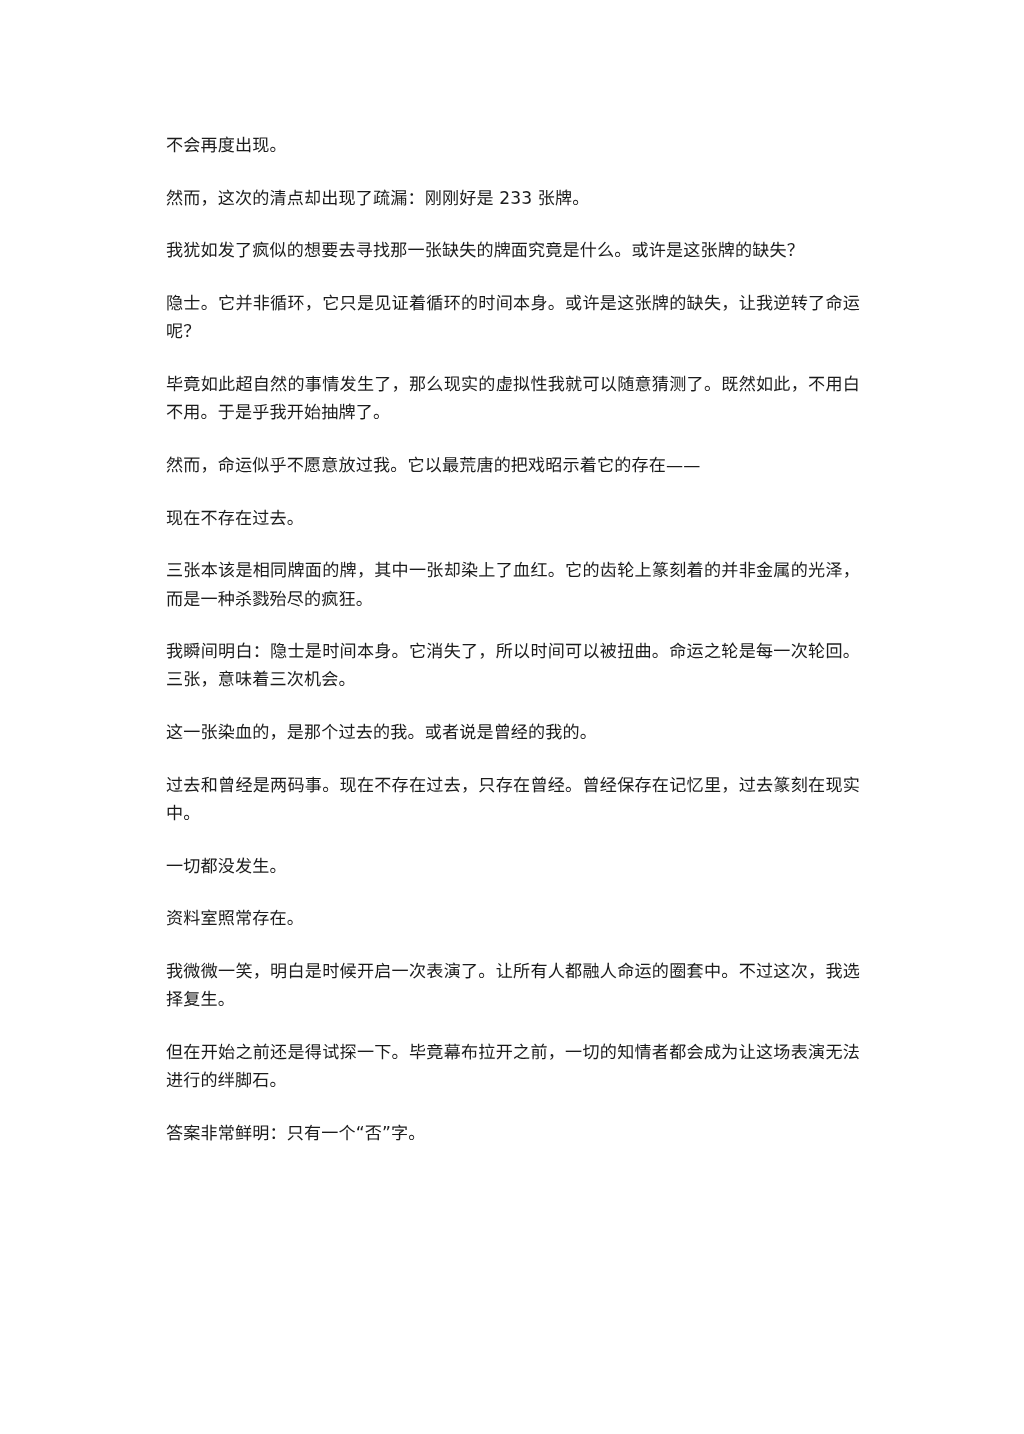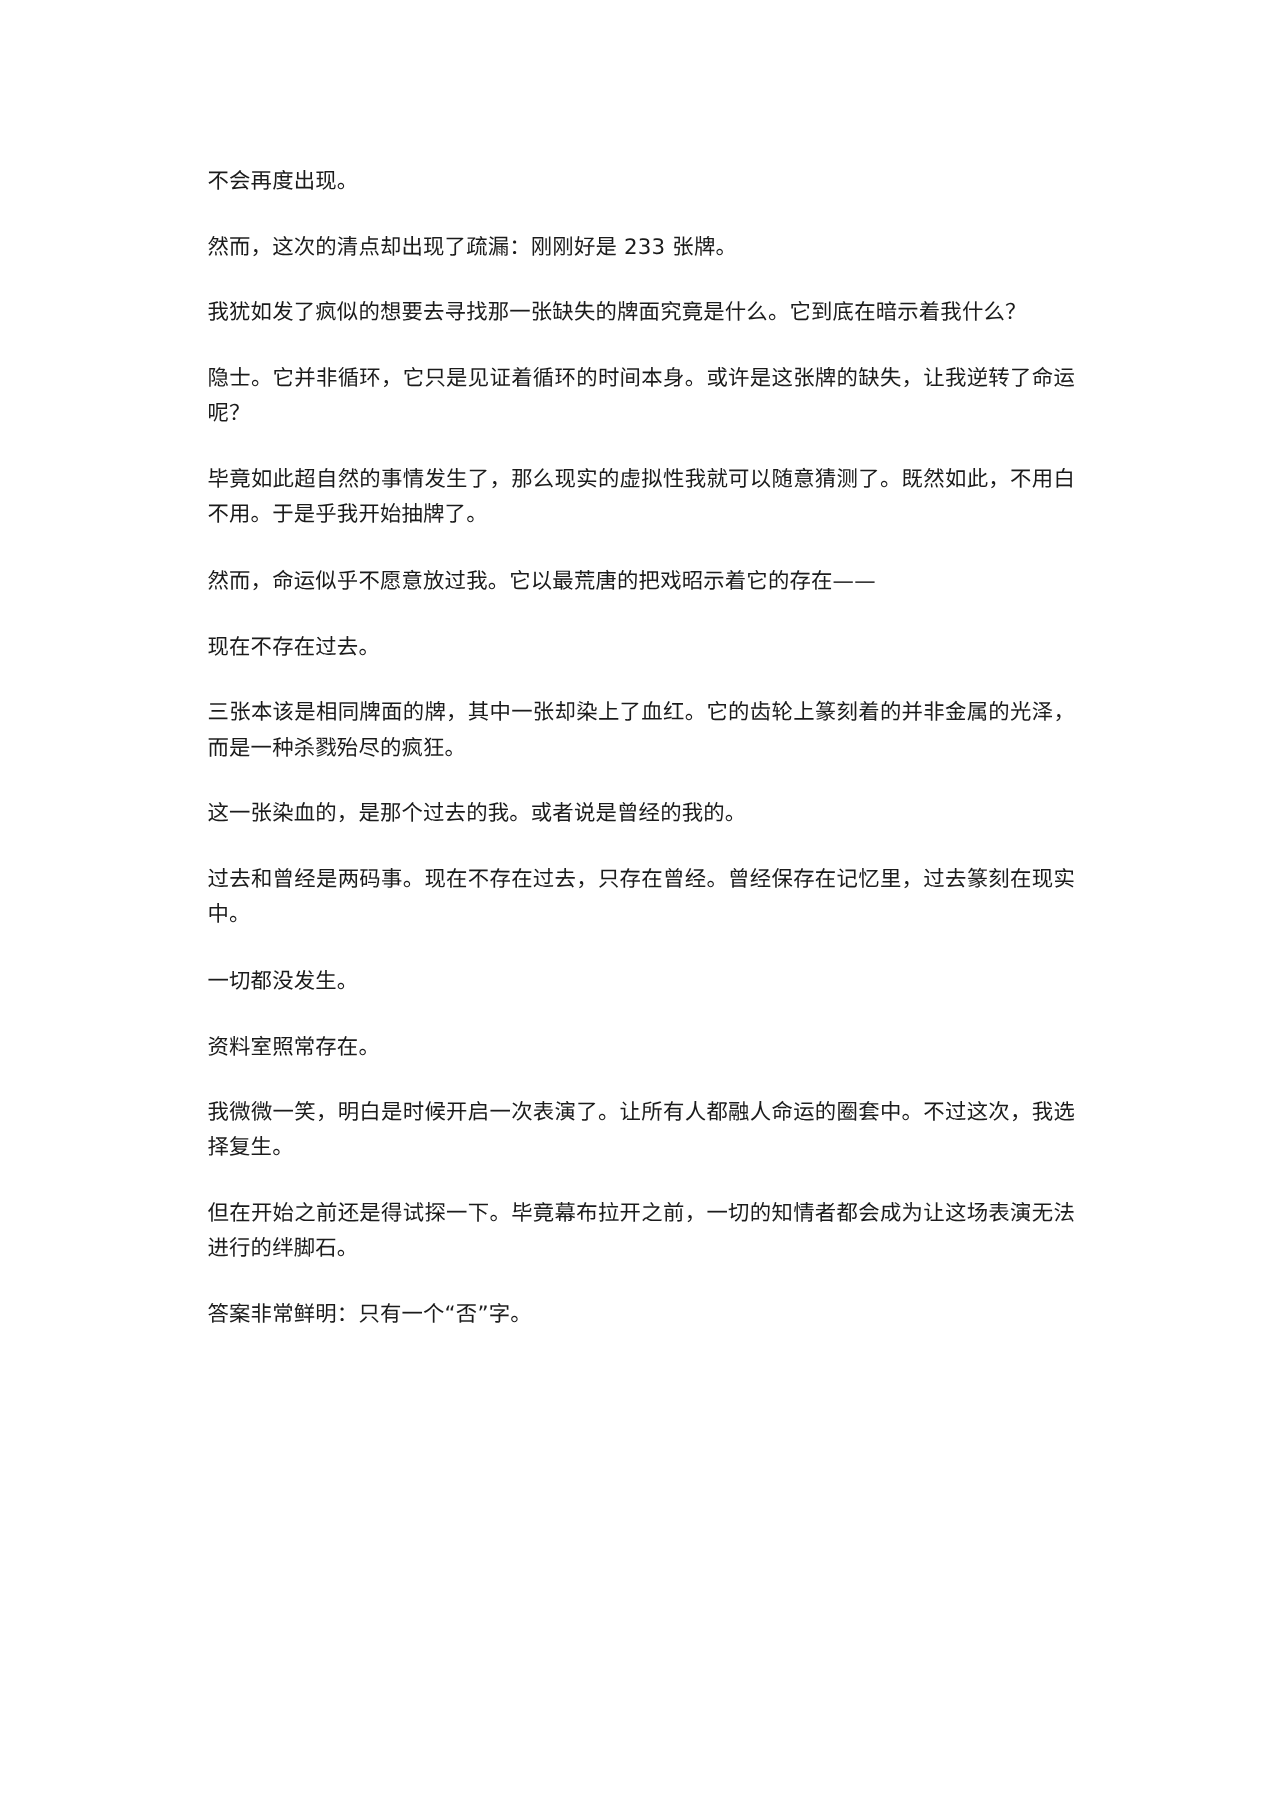--- a/index.html
+++ b/index.html
@@ -47,26 +47,27 @@
   }
 </style>
 </head>
 <body>
 
 <div class="page">
   <div class="text-column">
 
     <p class="para">不会再度出现。</p>
     <p class="para">然而，这次的清点却出现了疏漏：刚刚好是 233 张牌。</p>
-    <p class="para">我犹如发了疯似的想要去寻找那一张缺失的牌面究竟是什么。它到底在暗示着我什么？</p>
+    <p class="para">我犹如发了疯似的想要去寻找那一张缺失的牌面究竟是什么。或许是这张牌的缺失？</p>
     <p class="para">隐士。它并非循环，它只是见证着循环的时间本身。或许是这张牌的缺失，让我逆转了命运呢？</p>
     <p class="para">毕竟如此超自然的事情发生了，那么现实的虚拟性我就可以随意猜测了。既然如此，不用白不用。于是乎我开始抽牌了。</p>
     <p class="para">然而，命运似乎不愿意放过我。它以最荒唐的把戏昭示着它的存在——</p>
     <p class="para">现在不存在过去。</p>
     <p class="para">三张本该是相同牌面的牌，其中一张却染上了血红。它的齿轮上篆刻着的并非金属的光泽，而是一种杀戮殆尽的疯狂。</p>
+    <p class="para">我瞬间明白：隐士是时间本身。它消失了，所以时间可以被扭曲。命运之轮是每一次轮回。三张，意味着三次机会。</p>
     <p class="para">这一张染血的，是那个过去的我。或者说是曾经的我的。</p>
     <p class="para">过去和曾经是两码事。现在不存在过去，只存在曾经。曾经保存在记忆里，过去篆刻在现实中。</p>
     <p class="para">一切都没发生。</p>
     <p class="para">资料室照常存在。</p>
     <p class="para">我微微一笑，明白是时候开启一次表演了。让所有人都融人命运的圈套中。不过这次，我选择复生。</p>
     <p class="para">但在开始之前还是得试探一下。毕竟幕布拉开之前，一切的知情者都会成为让这场表演无法进行的绊脚石。</p>
     <p class="para">答案非常鲜明：只有一个“否”字。</p>
 
   </div>
 </div>

